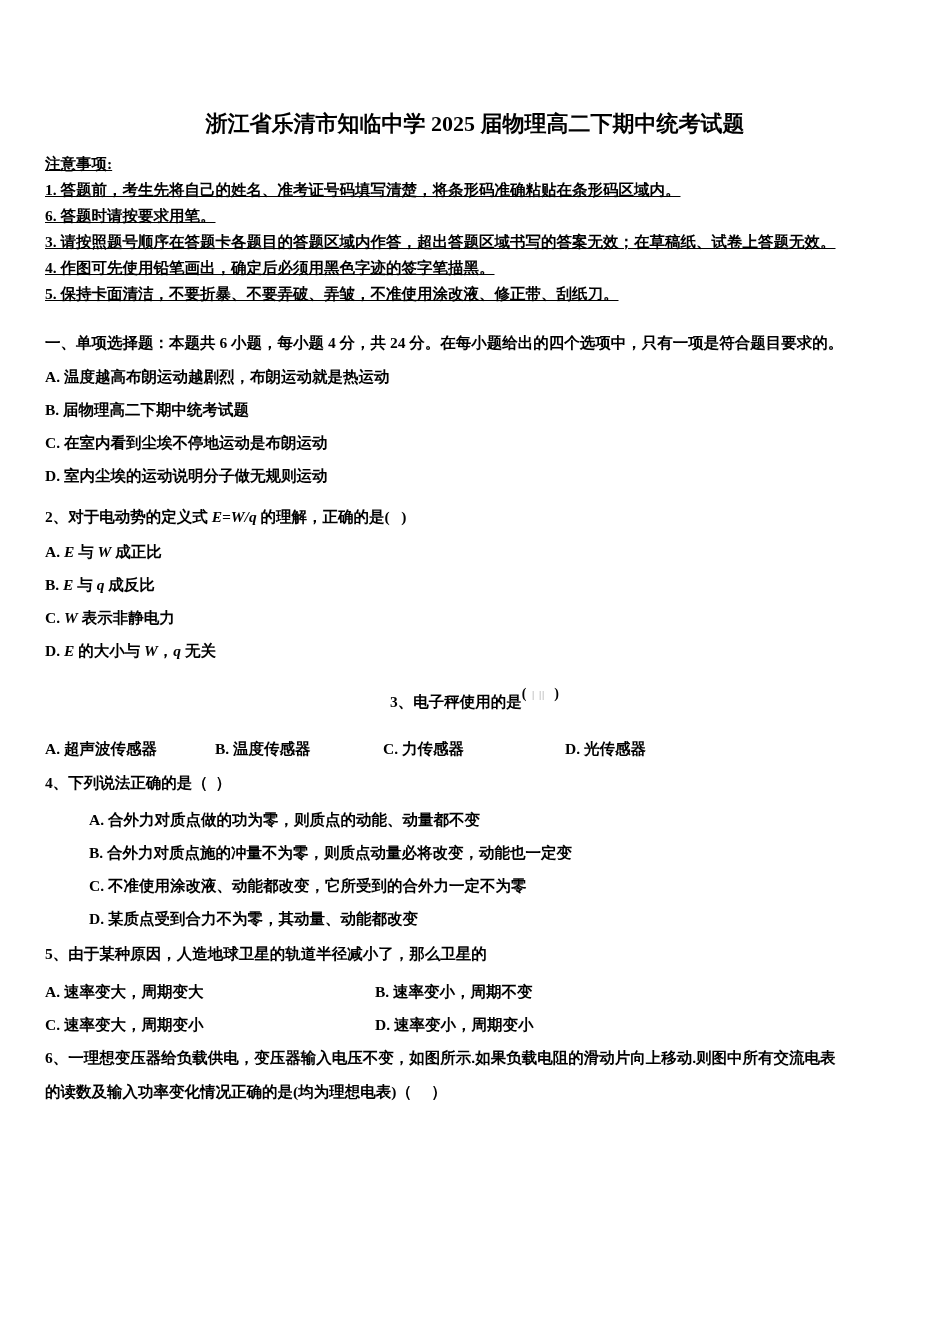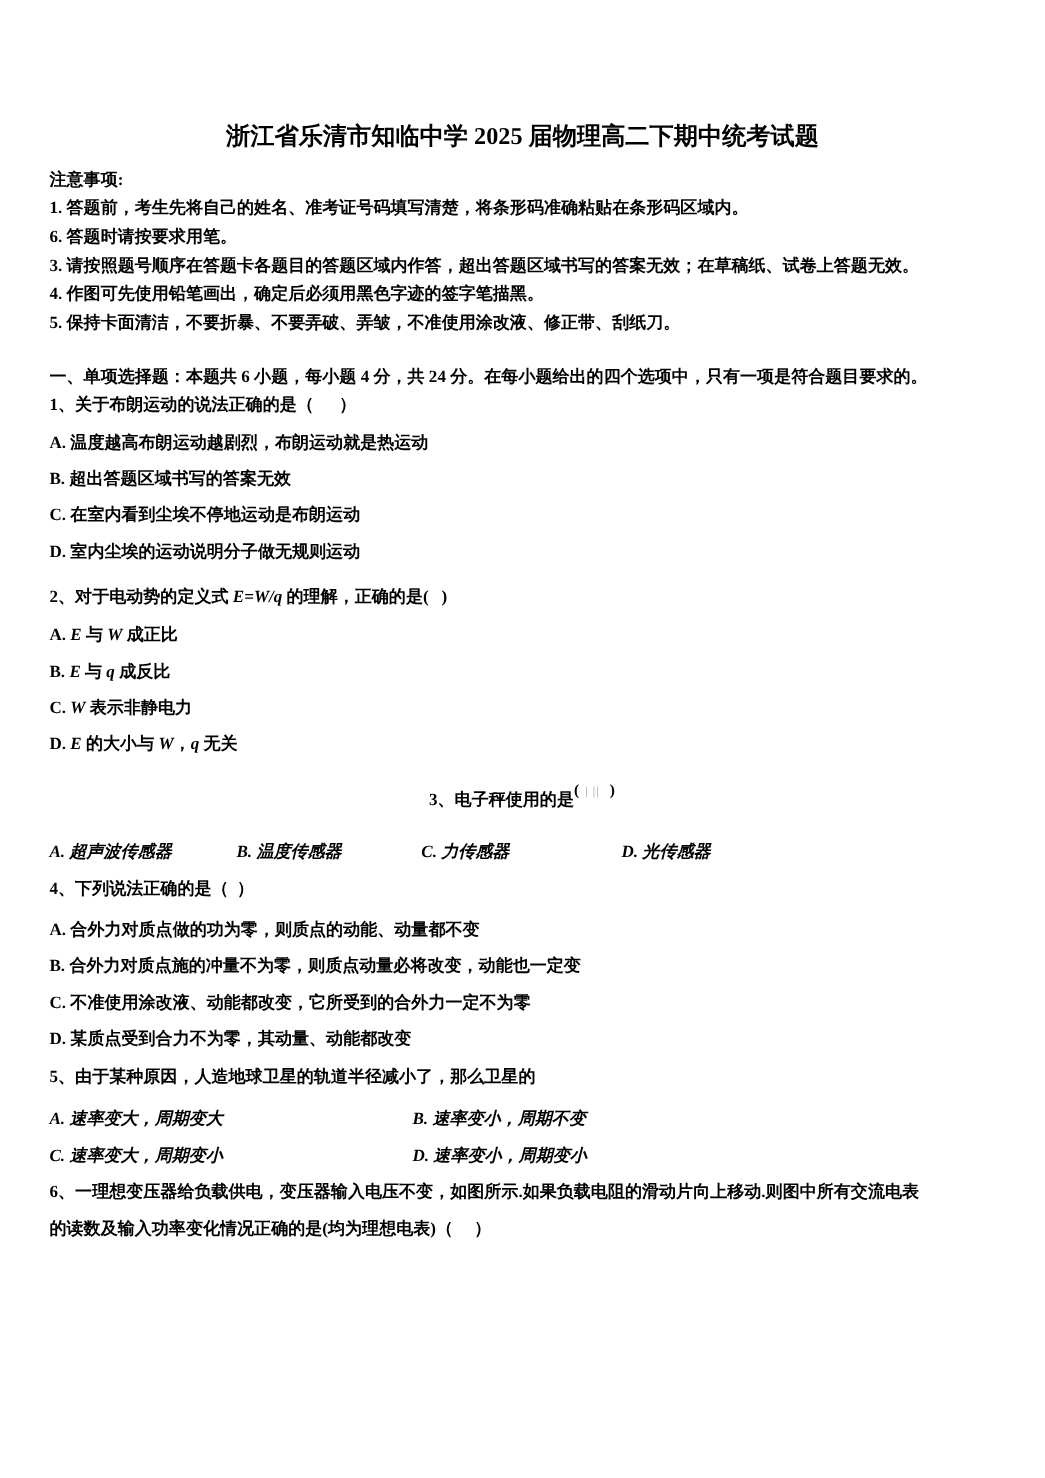--- a/index.html
+++ b/index.html
@@ -24,40 +24,40 @@
     margin: 0;
     font-size: 22px;
     line-height: 32px;
     text-align: center;
     font-weight: 700;
   }
   .line {
     font-size: 15.5px;
     line-height: 26px;
   }
-  .notice { margin-top: 11px; }
+  .notice { margin-top: 11px; text-decoration: underline; }
   .sect-heading { margin-top: 23px; }
   .stem { font-size: 15.5px; line-height: 26px; }
   .opt  { font-size: 15.5px; line-height: 33px; }
 
   .q1-opts { margin-top: 4px; }
   .q2-stem { margin-top: 12px; }
   .q2-opts { margin-top: 5px; }
   .q3-stem { margin-top: 22px; text-align: center; }
   .q3-row  { margin-top: 20px; height: 26px; }
   .q4-stem { margin-top: 8px; }
-  .q4-opts { margin-top: 7px; }
+  .q4-opts { margin-top: 7px; margin-left: 44px; }
   .q5-stem { margin-top: 6px; }
   .q5-rows { margin-top: 8px; }
   .q5-row  { position: relative; height: 33px; font-size: 15.5px; line-height: 33px; }
   .q6      { margin-top: 0; }
   .q6 .stem-line { font-size: 15.5px; line-height: 34px; }
 
   .row-abs { position: relative; font-size: 15.5px; line-height: 26px; }
-  .abs { position: absolute; top: 0; white-space: pre; font-style: italic; }
+  .abs { position: absolute; top: 0; white-space: pre; }
 
   .math {
     font-family: "Liberation Serif", serif;
     font-style: italic;
     font-weight: 700;
   }
   .supfig {
     position: relative;
     top: -9px;
     font-size: 14px;
@@ -82,24 +82,23 @@
     <div class="line t">1. 答题前，考生先将自己的姓名、准考证号码填写清楚，将条形码准确粘贴在条形码区域内。</div>
     <div class="line t">6. 答题时请按要求用笔。</div>
     <div class="line t">3. 请按照题号顺序在答题卡各题目的答题区域内作答，超出答题区域书写的答案无效；在草稿纸、试卷上答题无效。</div>
     <div class="line t">4. 作图可先使用铅笔画出，确定后必须用黑色字迹的签字笔描黑。</div>
     <div class="line t">5. 保持卡面清洁，不要折暴、不要弄破、弄皱，不准使用涂改液、修正带、刮纸刀。</div>
   </div>
 
   <div class="line sect-heading t">一、单项选择题：本题共 6 小题，每小题 4 分，共 24 分。在每小题给出的四个选项中，只有一项是符合题目要求的。</div>
 
   <section>
-    <div class="stem t">1、关于布朗运动的说法正确的是（      ）</div>
     <div class="q1-opts">
       <div class="opt t">A. 温度越高布朗运动越剧烈，布朗运动就是热运动</div>
-      <div class="opt t">B. 超出答题区域书写的答案无效</div>
+      <div class="opt t">B. 届物理高二下期中统考试题</div>
       <div class="opt t">C. 在室内看到尘埃不停地运动是布朗运动</div>
       <div class="opt t">D. 室内尘埃的运动说明分子做无规则运动</div>
     </div>
   </section>
 
   <section>
     <div class="stem q2-stem t"><span>2、对于电动势的定义式 </span><span class="math">E=W/q</span><span> 的理解，正确的是(   )</span></div>
     <div class="q2-opts">
       <div class="opt t"><span>A. </span><span class="math">E</span><span> 与 </span><span class="math">W</span><span> 成正比</span></div>
       <div class="opt t"><span>B. </span><span class="math">E</span><span> 与 </span><span class="math">q</span><span> 成反比</span></div>

